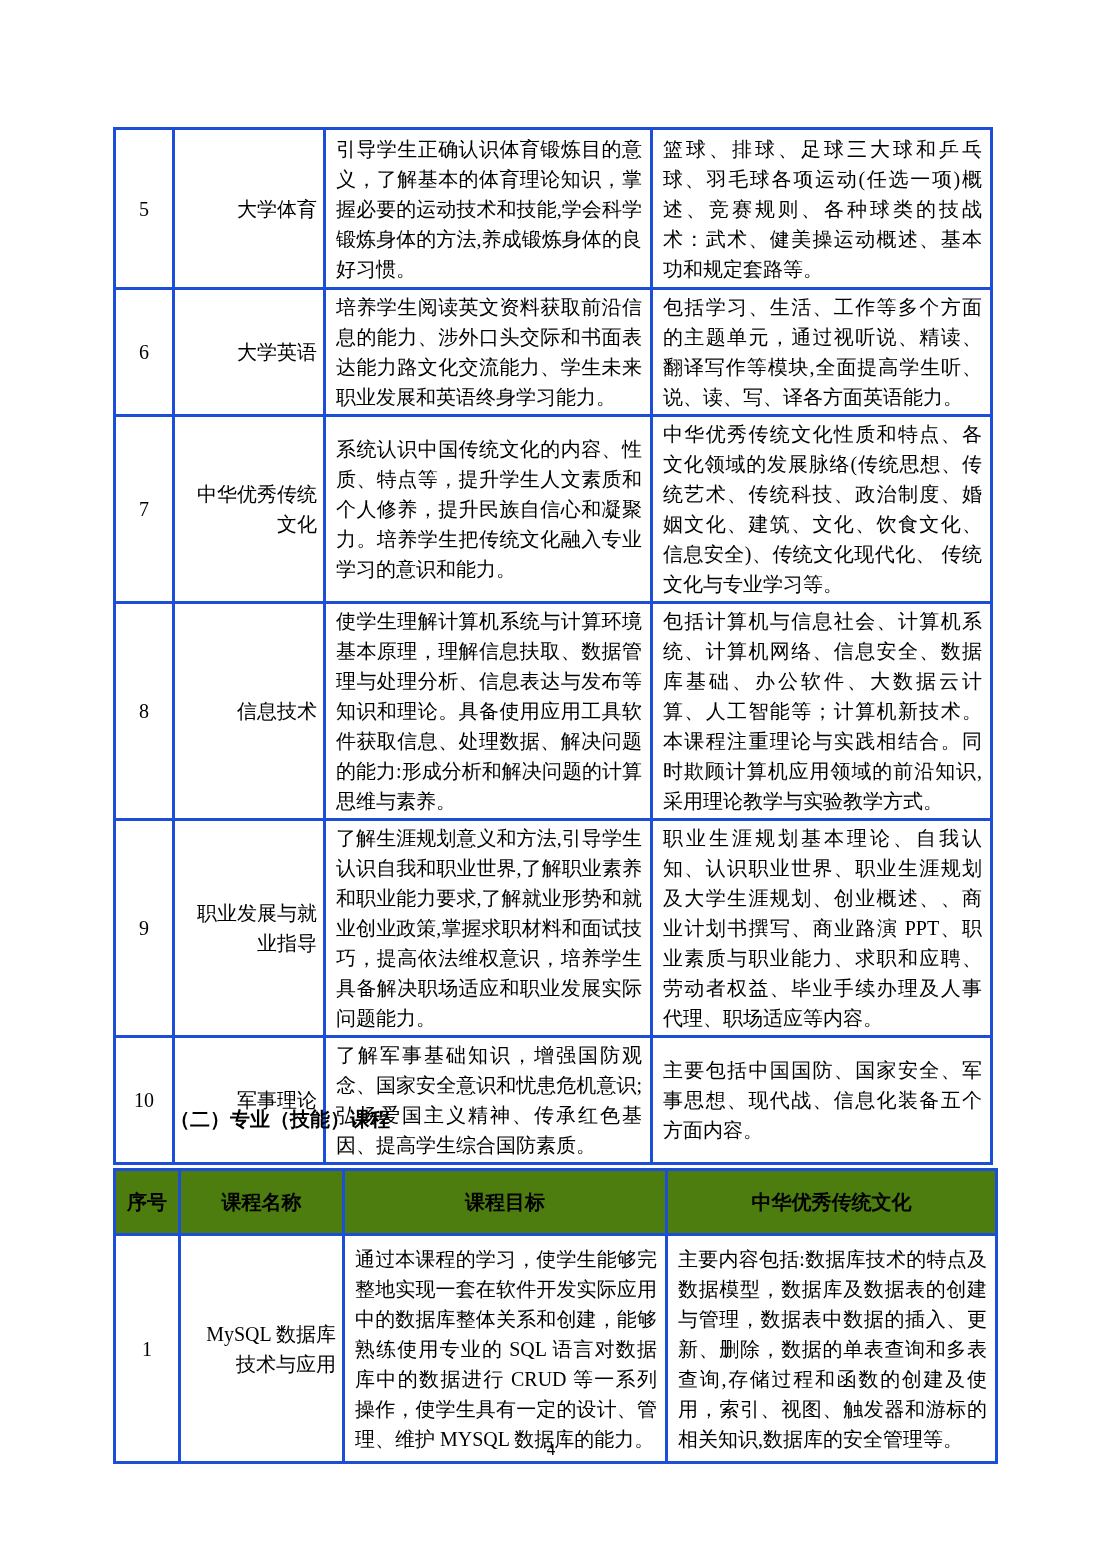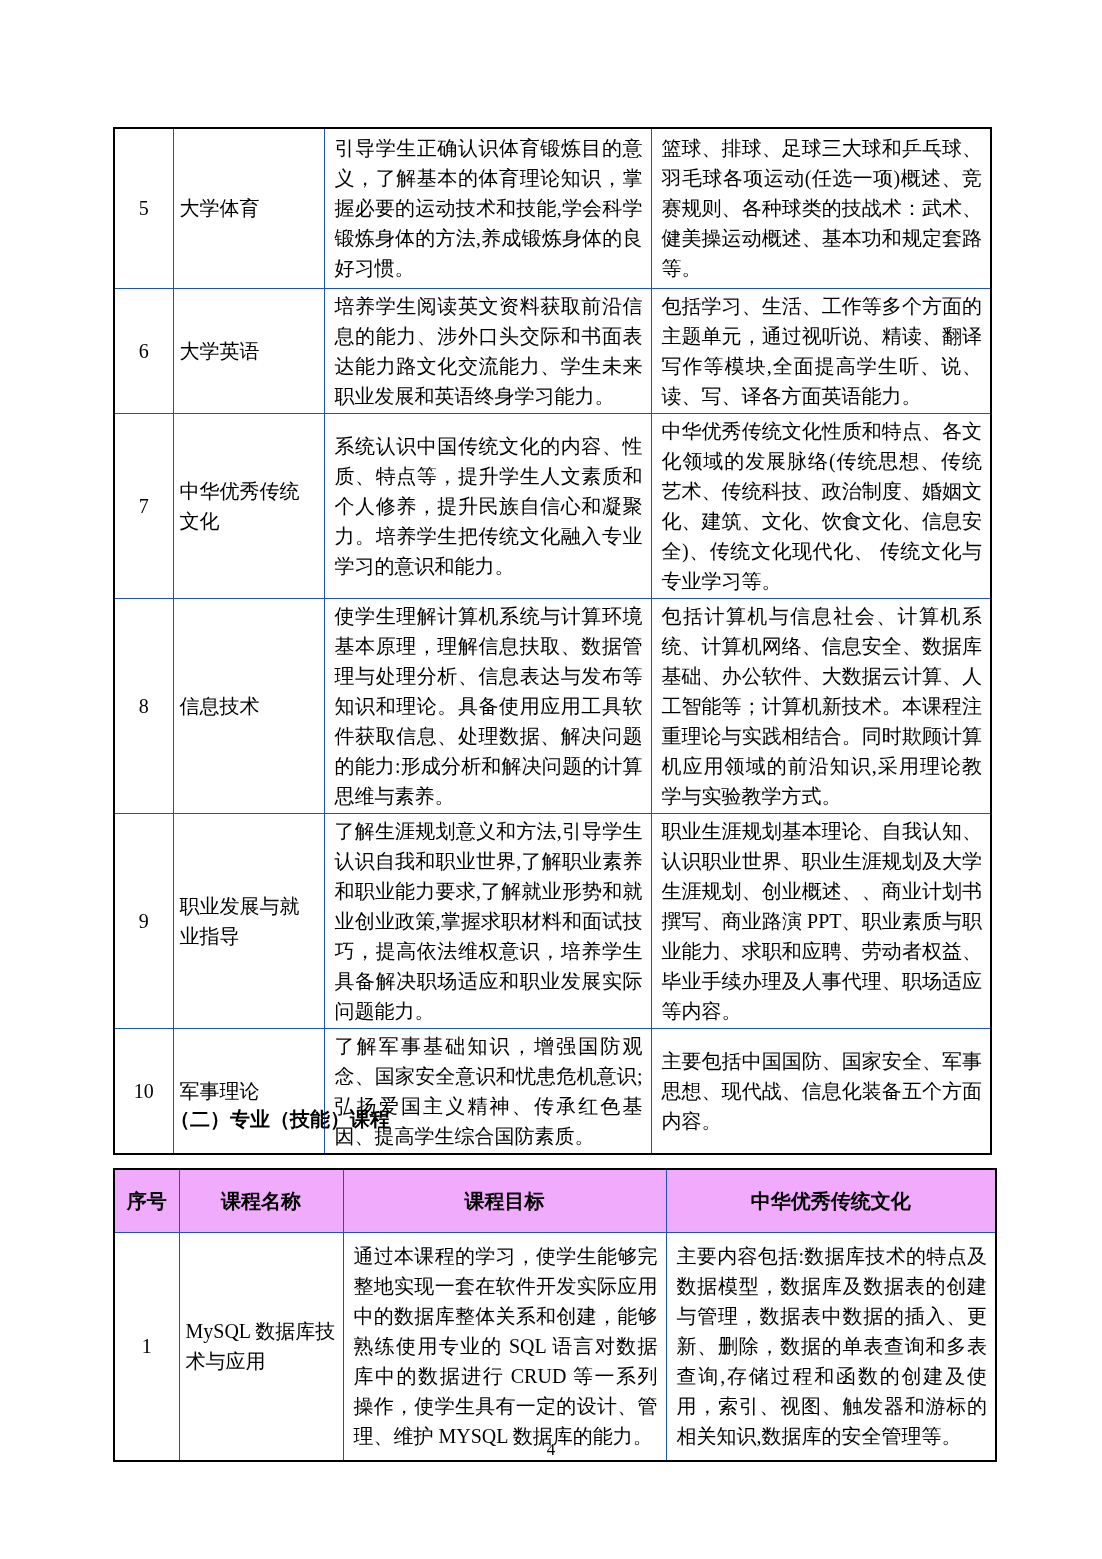--- a/index.html
+++ b/index.html
@@ -8,36 +8,36 @@
     width:1102px;height:1559px;
     background:#ffffff;
     font-family:"Liberation Serif","DejaVu Serif",serif;
     color:#000;
     overflow:hidden;
   }
   table{border-collapse:collapse;table-layout:fixed;position:absolute;background:#fff;}
   table.t1{left:113px;top:127px;width:877px;border:2px solid #000;}
   table.t4{left:113px;top:1168px;width:882px;border:2px solid #000;}
   td,th{
-    border:1px solid #1d4ed8;
+    border:3px solid #1d4ed8;
     font-size:20px;
     line-height:1.5;
     vertical-align:middle;
     overflow:hidden;
   }
   .c-num{text-align:center;padding:2px 2px;}
-  .c-name{text-align:left;padding:2px 6px;}
+  .c-name{text-align:right;padding:2px 6px;}
   .c-goal,.c-cont{
     text-align:justify;
     text-justify:inter-character;
     padding:2px 8px 2px 10px;
     overflow-wrap:break-word;
   }
   .t4 th{
-    background:#f0abfc;
+    background:#4d7c0f;
     font-family:"Liberation Sans","DejaVu Sans",sans-serif;
     font-weight:bold;
     font-size:20px;
     text-align:center;
     height:44px;
     padding:9px 4px;
   }
   .heading{
     position:absolute;left:170px;top:1106px;
     font-family:Liberation Serif, serif;

